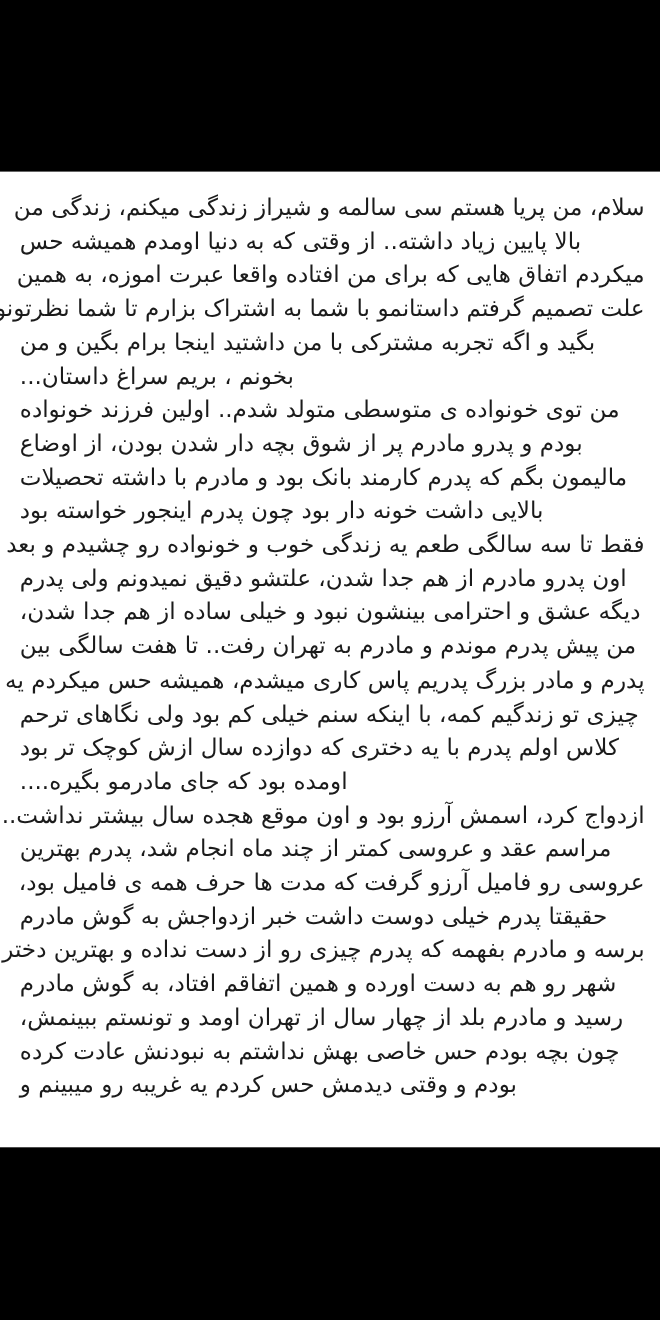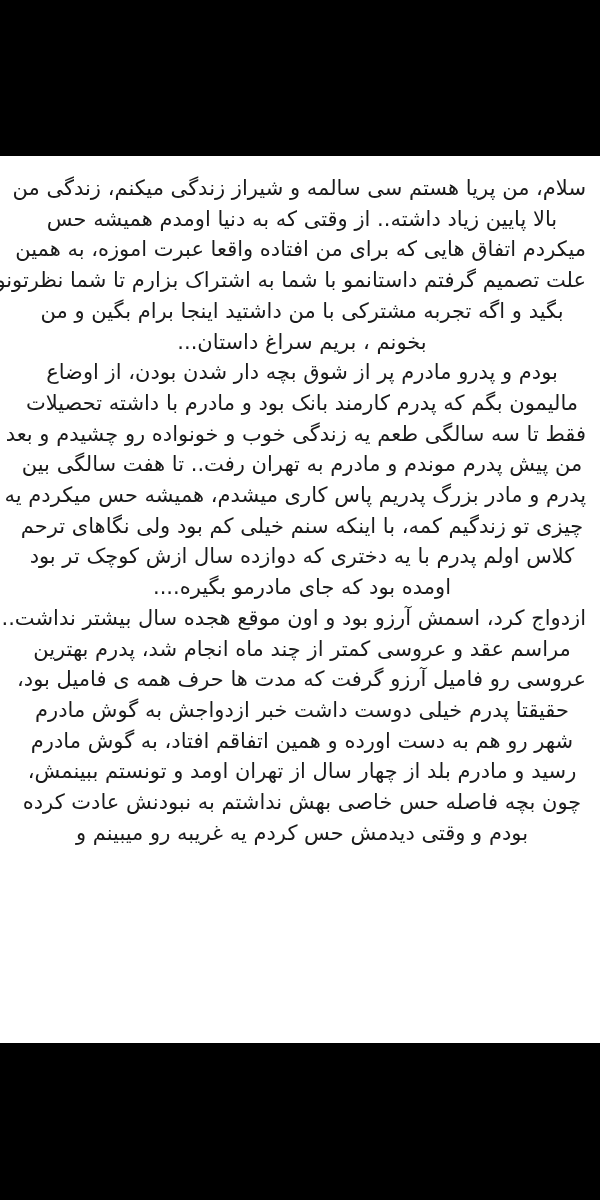--- a/index.html
+++ b/index.html
@@ -23,21 +23,21 @@
     z-index: 5;
   }
   .story-area {
     position: absolute;
     top: 156px;
     left: 0;
     width: 600px;
     box-sizing: border-box;
     padding: 17px 14px 0 18px;
     direction: rtl;
-    text-align: center;
+    text-align: left;
     color: #1b1b1b;
     z-index: 1;
   }
   .story-line {
     font-size: 21px;
     line-height: 30.7px;
     white-space: nowrap;
     overflow: visible;
   }
   .nav-bar {
@@ -65,35 +65,40 @@
 <div class="status-bar"></div>
 
 <div class="story-area">
   <div>
       <div class="story-line">سلام، من پریا هستم سی سالمه و شیراز زندگی میکنم، زندگی من</div>
       <div class="story-line">بالا پایین زیاد داشته.. از وقتی که به دنیا اومدم همیشه حس</div>
       <div class="story-line">میکردم اتفاق هایی که برای من افتاده واقعا عبرت اموزه، به همین</div>
       <div class="story-line">علت تصمیم گرفتم داستانمو با شما به اشتراک بزارم تا شما نظرتونو</div>
       <div class="story-line">بگید و اگه تجربه مشترکی با من داشتید اینجا برام بگین و من</div>
       <div class="story-line">بخونم ، بریم سراغ داستان...</div>
+      <div class="story-line">من توی خونواده ی متوسطی متولد شدم.. اولین فرزند خونواده</div>
       <div class="story-line">بودم و پدرو مادرم پر از شوق بچه دار شدن بودن، از اوضاع</div>
       <div class="story-line">مالیمون بگم که پدرم کارمند بانک بود و مادرم با داشته تحصیلات</div>
+      <div class="story-line">بالایی داشت خونه دار بود چون پدرم اینجور خواسته بود</div>
       <div class="story-line">فقط تا سه سالگی طعم یه زندگی خوب و خونواده رو چشیدم و بعد</div>
+      <div class="story-line">اون پدرو مادرم از هم جدا شدن، علتشو دقیق نمیدونم ولی پدرم</div>
+      <div class="story-line">دیگه عشق و احترامی بینشون نبود و خیلی ساده از هم جدا شدن،</div>
       <div class="story-line">من پیش پدرم موندم و مادرم به تهران رفت.. تا هفت سالگی بین</div>
       <div class="story-line">پدرم و مادر بزرگ پدریم پاس کاری میشدم، همیشه حس میکردم یه</div>
       <div class="story-line">چیزی تو زندگیم کمه، با اینکه سنم خیلی کم بود ولی نگاهای ترحم</div>
       <div class="story-line">کلاس اولم پدرم با یه دختری که دوازده سال ازش کوچک تر بود</div>
       <div class="story-line">اومده بود که جای مادرمو بگیره....</div>
       <div class="story-line">ازدواج کرد، اسمش آرزو بود و اون موقع هجده سال بیشتر نداشت..</div>
       <div class="story-line">مراسم عقد و عروسی کمتر از چند ماه انجام شد، پدرم بهترین</div>
       <div class="story-line">عروسی رو فامیل آرزو گرفت که مدت ها حرف همه ی فامیل بود،</div>
       <div class="story-line">حقیقتا پدرم خیلی دوست داشت خبر ازدواجش به گوش مادرم</div>
+      <div class="story-line">برسه و مادرم بفهمه که پدرم چیزی رو از دست نداده و بهترین دختر</div>
       <div class="story-line">شهر رو هم به دست اورده و همین اتفاقم افتاد، به گوش مادرم</div>
       <div class="story-line">رسید و مادرم بلد از چهار سال از تهران اومد و تونستم ببینمش،</div>
-      <div class="story-line">چون بچه فاصله حس خاصی بهش نداشتم به نبودنش عادت کرده</div>
+      <div class="story-line">چون بچه بودم حس خاصی بهش نداشتم به نبودنش عادت کرده</div>
     </div>
   <div class="story-line">بودم و وقتی دیدمش حس کردم یه غریبه رو میبینم و</div>
 </div>
 
 <div class="nav-bar"></div>
 
 <div class="nav-icon nav-back">
   <span>
     <svg width="27" height="30" viewBox="0 0 27 30" fill="none">
       <path d="M23 3.2 L4.6 15 L23 26.8 Z" stroke="#d9d9d9" stroke-width="2.2" stroke-linejoin="round" fill="none"></path>

